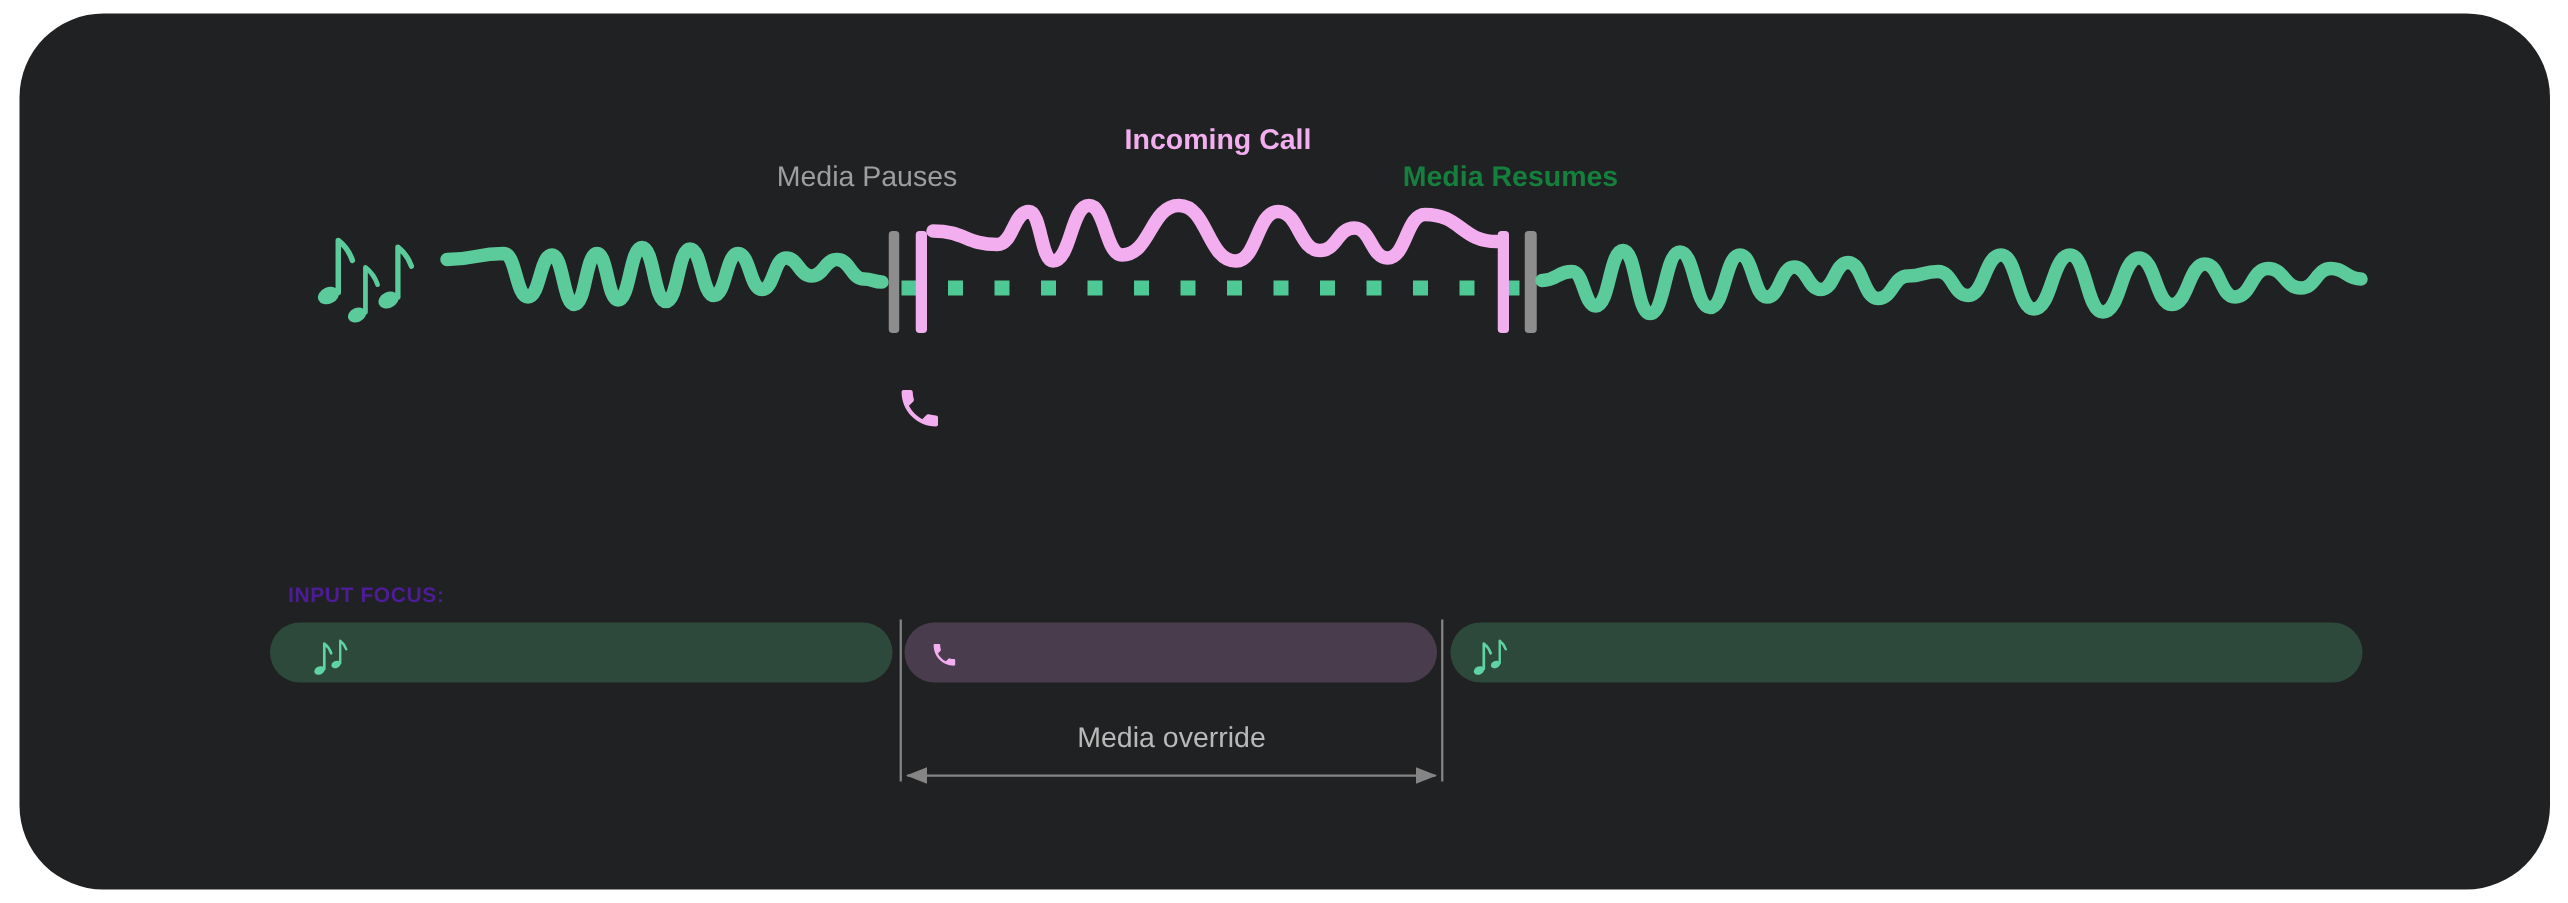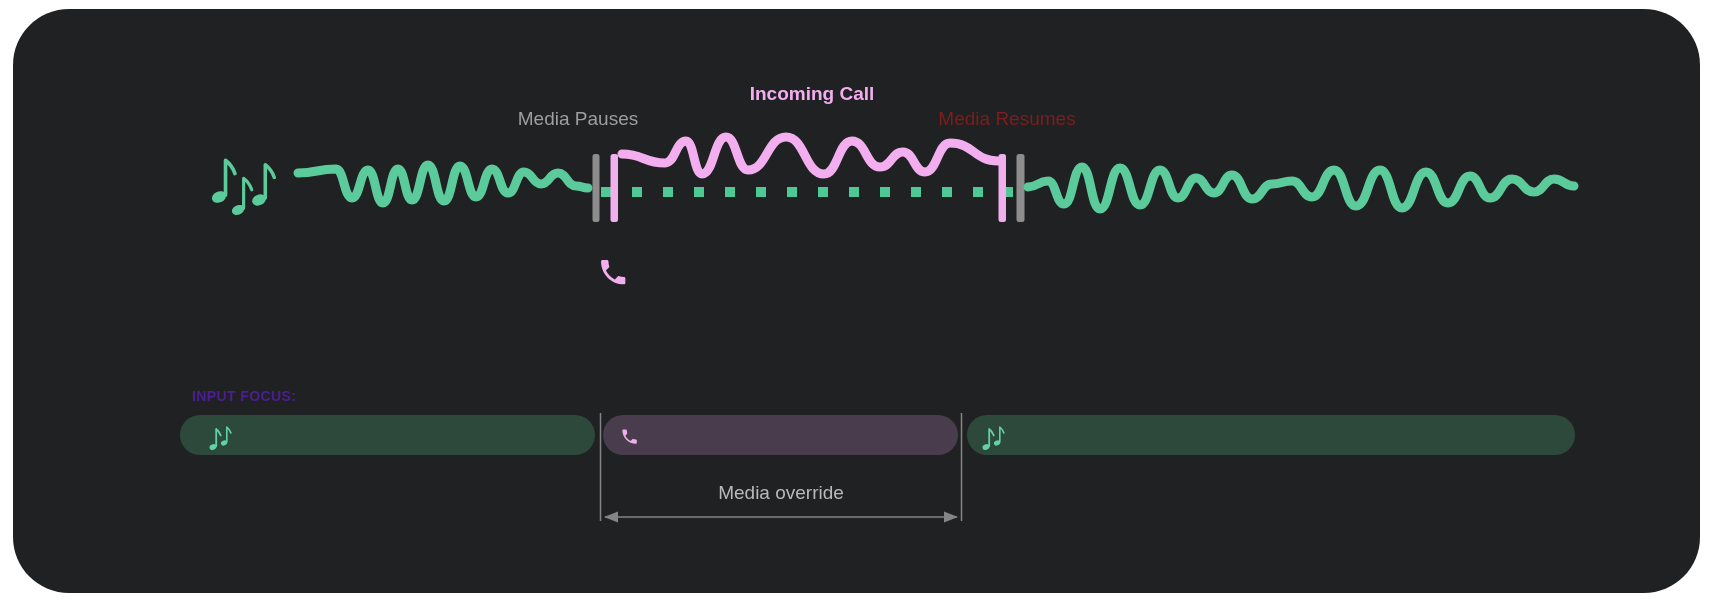--- a/index.html
+++ b/index.html
@@ -105,19 +105,19 @@
       <line x1="605" y1="517" x2="957" y2="517"></line>
     </g>
     <polygon points="618,511.5 604,517 618,522.5" fill="#858585"></polygon>
     <polygon points="944,511.5 958,517 944,522.5" fill="#858585"></polygon>
   </svg>
 
   <div class="lbl lbl-media" style="left: 578px; top: 109px; color: rgb(158, 158, 158);">Media Pauses</div>
 
   <div class="lbl lbl-call" style="left: 812px; top: 84px; color: rgb(242, 174, 238);">Incoming Call</div>
 
-  <div class="lbl lbl-media" style="left: 1007px; top: 109px; color: #7f1d1d;">Media Resumes</div>
+  <div class="lbl lbl-media" style="left: 1007px; top: 109px; color: #15803d; font-weight: bold;">Media Resumes</div>
 
   <div class="lbl-input-focus" style="left: 192px; top: 388px; color: #4c1d95;">INPUT FOCUS:</div>
 
   <div class="lbl-override" style="left: 781px; top: 482px; color: rgb(185, 185, 185);">Media override</div>
 
 </div>
 
 </body></html>

